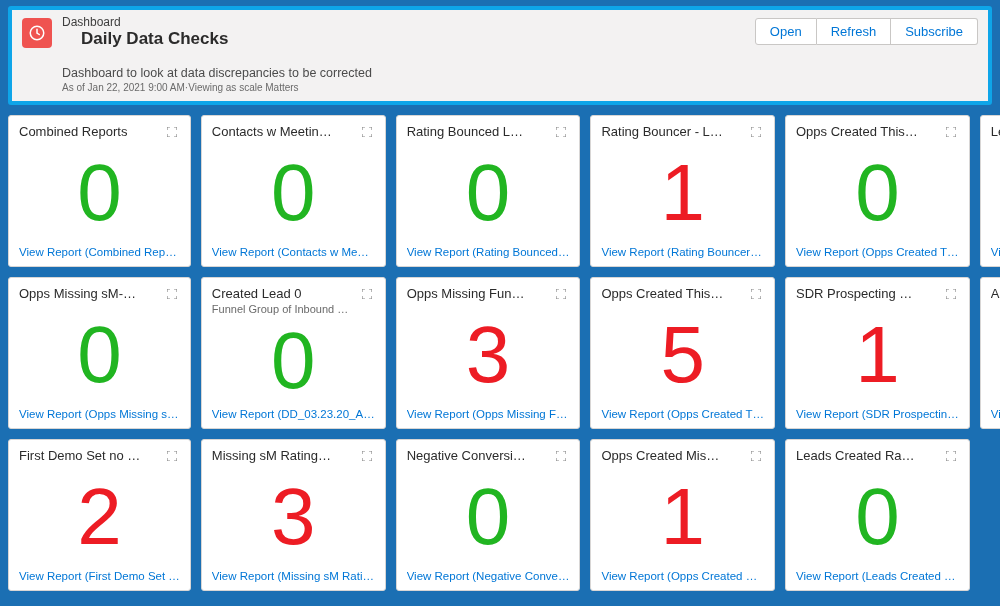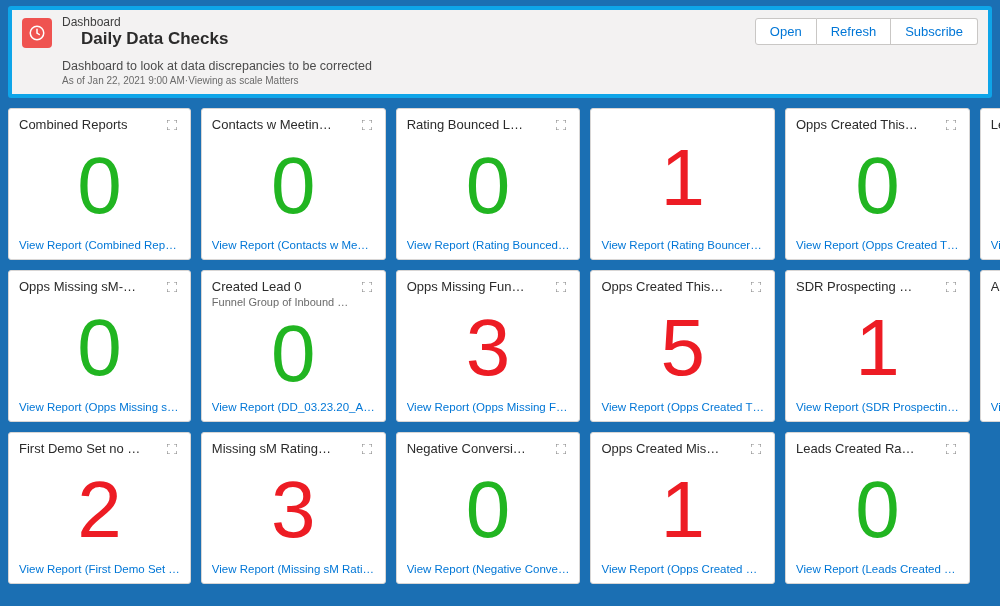--- a/index.html
+++ b/index.html
@@ -51,21 +51,21 @@
     .header-title {
       font-size: 17px;
       font-weight: 700;
       color: #2b2b2b;
       line-height: 1.2;
       margin-left: 19px;
     }
     .header-desc {
       font-size: 12.5px;
       color: #4b4b4b;
-      margin-top: 9px;
+      margin-top: 16px;
     }
     .header-meta {
       font-size: 10px;
       color: #6a6a6a;
       margin-top: 2px;
     }
     .header-actions {
       display: flex;
       gap: 0;
       position: absolute;
@@ -226,20 +226,30 @@
               <path d="M0 3 V0 H3 M7 0 H10 V3 M10 7 V10 H7 M3 10 H0 V7"></path>
             </svg>
           </span>
         </div>
         <div class="metric-wrap">
           <div class="metric green">0</div>
         </div>
         <a class="view-link">View Report (Rating Bounced…</a>
       </div>
       <div class="card">
+        <div class="card-header">
+          <div style="min-width: 0px; flex: 1 1 0%;">
+            <div class="card-title">Rating Bouncer - L…</div>
+          </div>
+          <span class="expand">
+            <svg width="10" height="10" viewBox="0 0 10 10" fill="none" stroke="#888" stroke-width="1.2">
+              <path d="M0 3 V0 H3 M7 0 H10 V3 M10 7 V10 H7 M3 10 H0 V7"></path>
+            </svg>
+          </span>
+        </div>
         <div class="metric-wrap">
           <div class="metric red">1</div>
         </div>
         <a class="view-link">View Report (Rating Bouncer…</a>
       </div>
       <div class="card">
         <div class="card-header">
           <div style="min-width: 0px; flex: 1 1 0%;">
             <div class="card-title">Opps Created This…</div>
           </div>

